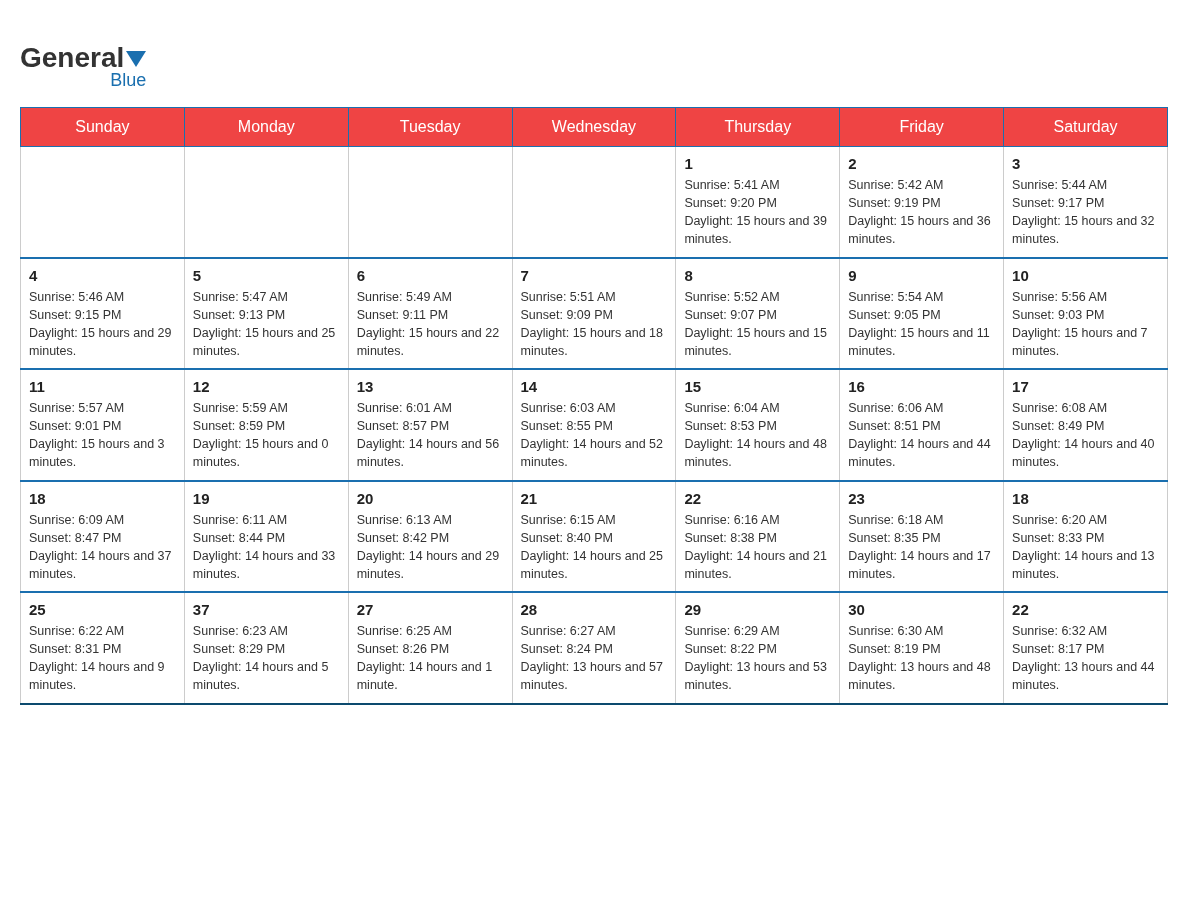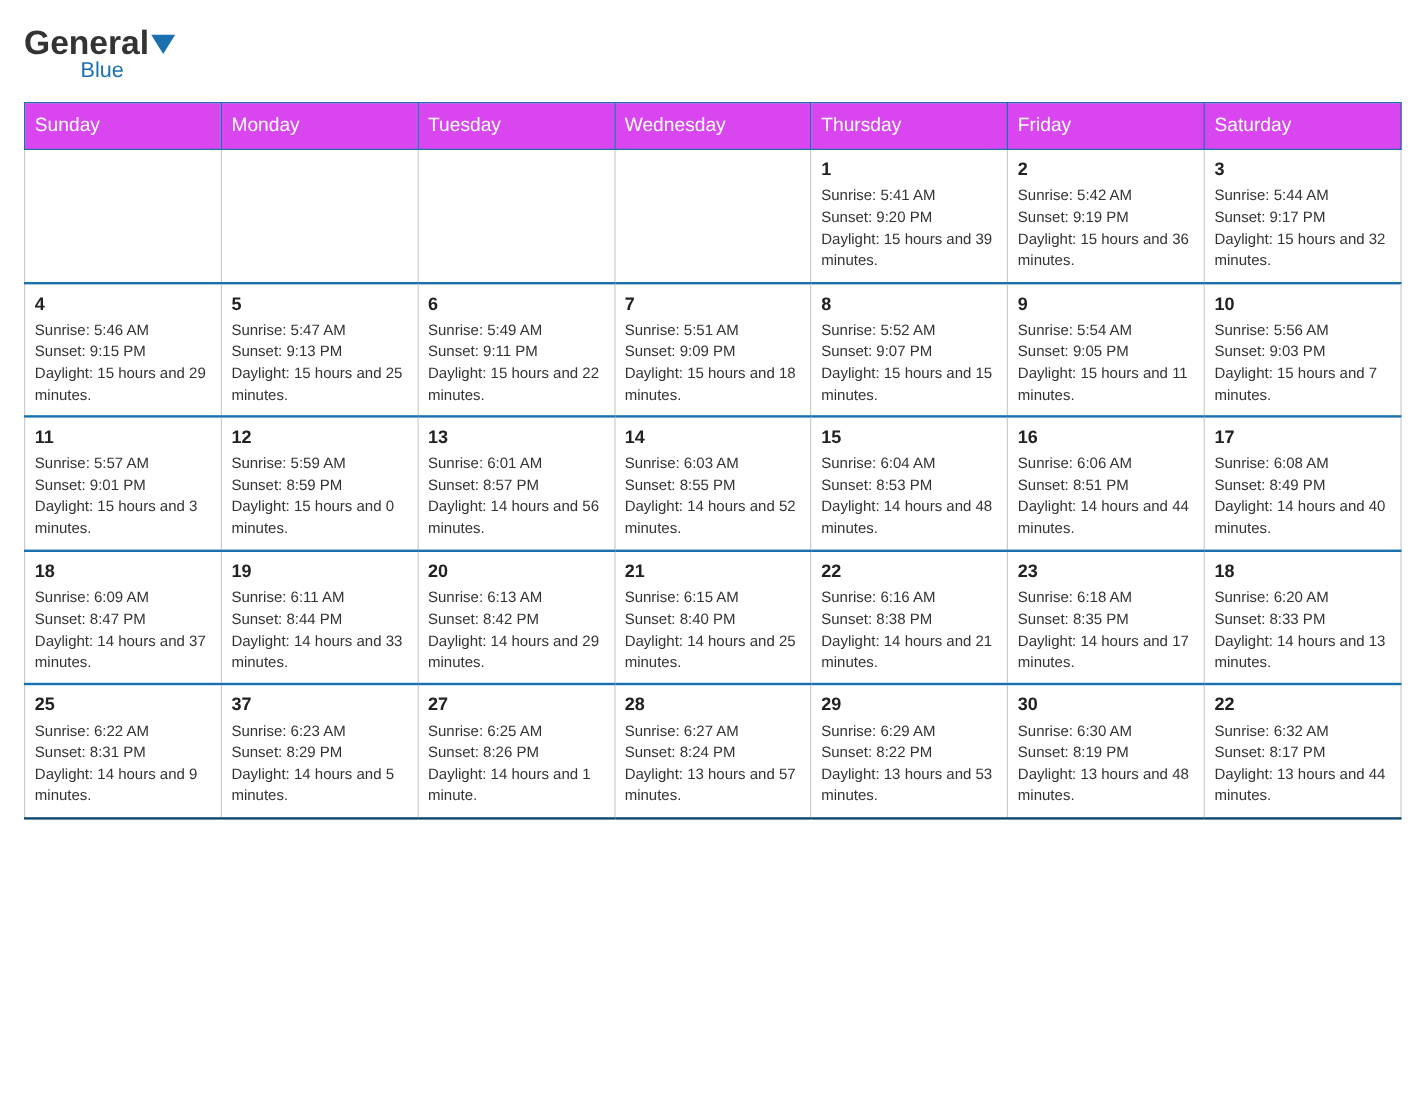--- a/index.html
+++ b/index.html
@@ -12,21 +12,22 @@
     }
     .header {
       display: flex;
       justify-content: space-between;
       align-items: flex-start;
       margin-bottom: 16px;
     }
     .logo {
       display: flex;
       flex-direction: column;
-      align-items: center;
+      align-items: flex-end;
+      margin-top: 22px;
     }
     .logo-text {
       display: flex;
       align-items: center;
       font-size: 28px;
       font-weight: bold;
       color: #333;
     }
     .logo-general { color: #333; }
     .logo-triangle {
@@ -59,24 +60,24 @@
       font-size: 22px;
       color: #555;
       margin-top: 4px;
     }
     .calendar {
       width: 100%;
       border-collapse: collapse;
       border: 1px solid #bbb;
     }
     .calendar th {
-      background: #d946ef;
+      background: #ef4444;
       color: #fff;
       padding: 10px 8px;
-      text-align: left;
+      text-align: center;
       font-size: 16px;
       font-weight: normal;
       border: 1px solid #1a6faf;
     }
     .calendar td {
       vertical-align: top;
       padding: 8px;
       border: 1px solid #ccc;
       width: 14.28%;
       min-height: 110px;

